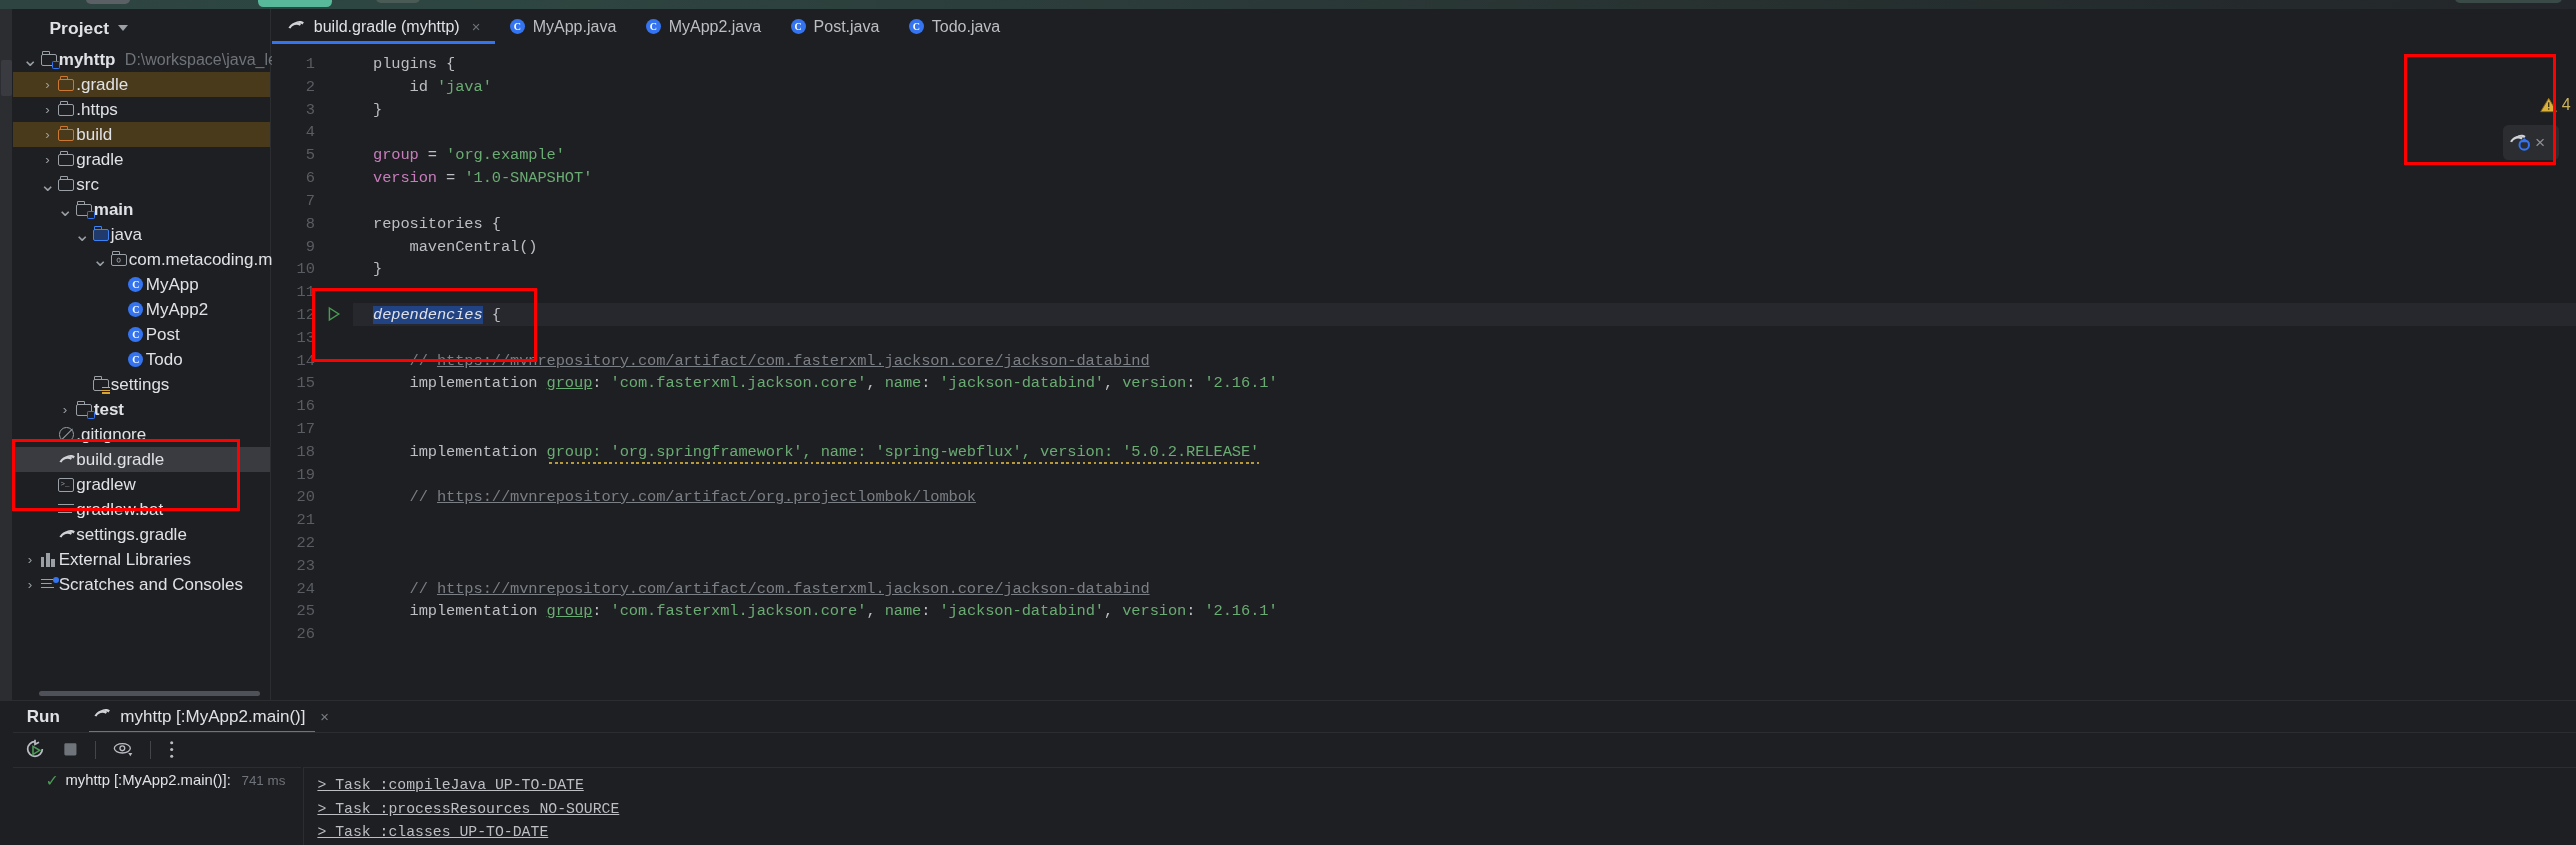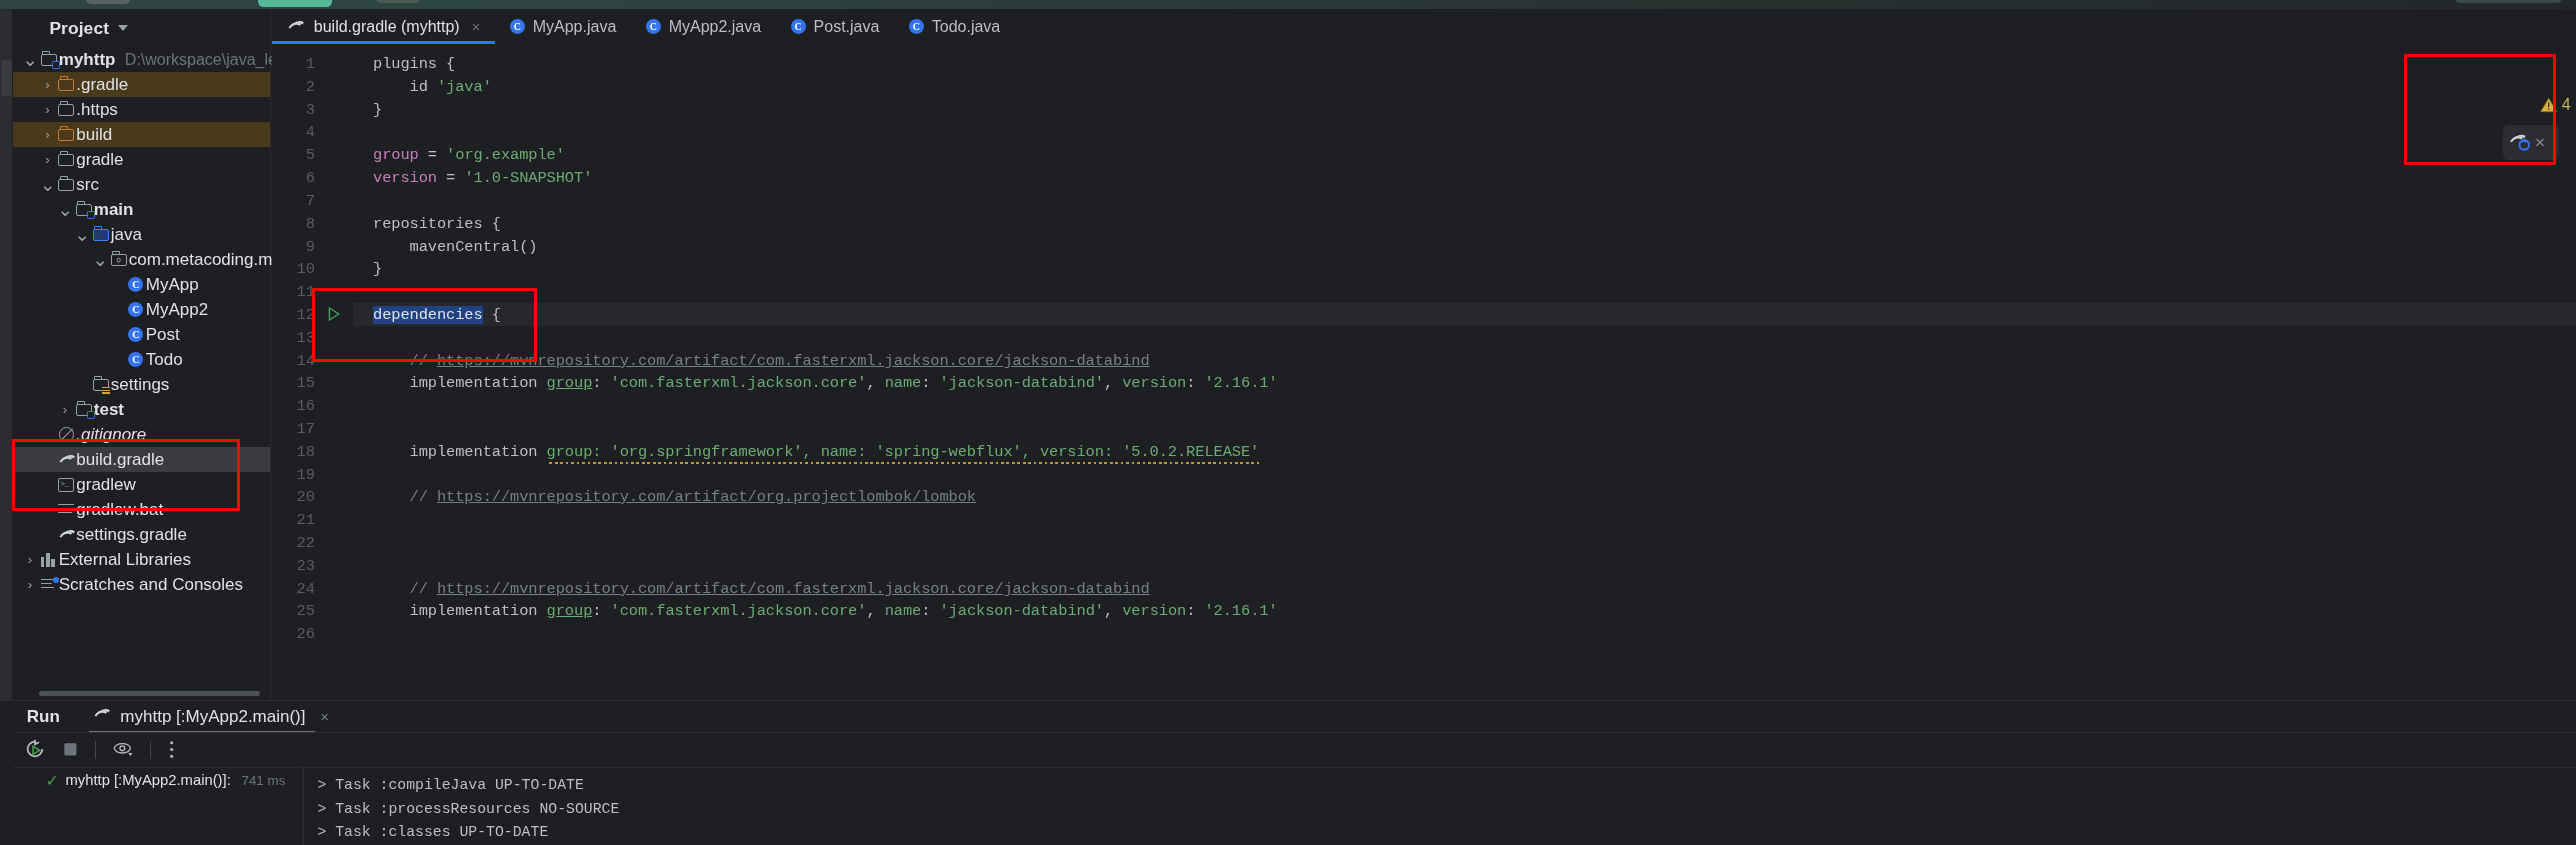--- a/index.html
+++ b/index.html
@@ -115,21 +115,21 @@
        font-family:"Liberation Mono", monospace; font-size:15.4px; }
   .gutter-icon{ position:absolute; left:52px; width:19px; text-align:center; }
   .code-txt{ position:absolute; left:101px; font-family:"Liberation Mono", monospace;
        font-size:15.4px; white-space:pre; letter-spacing:-0.1px; }
   .cur-line{ position:absolute; left:81px; right:0; height:23px; background:#26282e; }      
   .kw{ color:#c77dbb; }     
   .s{ color:#6aab73;margin-top:24px; }      
   .p{ color:#bcbec4; }      
   .c{ color:#7a7e85; }      
   .lnk{ color:#7a7e85; text-decoration:underline; }
-  .sel{ background:#214283; color:#dfe1e5; }
+  .sel{ background:#214283; color:#dfe1e5;font-style:italic; }
   .sq{ border-bottom:2px solid; border-image:repeating-linear-gradient(90deg,#b89a3a 0 2.7px,transparent 2.7px 5.4px) 3; padding-bottom:0.7px;}
   .ul{ text-decoration:underline; text-decoration-color:#6aab73;}
 
   .bulb{ position:absolute; width:14.8px; height:20px; }
   .bulb .glass{ width:13.4px;height:13.4px;border-radius:50%;background:#e8c547; }
   .bulb .base{ width:8px;height:2px;background:#c9a32f;margin:0.7px auto 0;border-radius:0.7px;}
   .bulb .base2{ width:5.4px;height:2px;background:#c9a32f;margin:1.3px auto 0;border-radius:0.7px;}
 
   
   #margin-guide{ position:absolute; left:1087px; top:0; bottom:0; width:0.7px; background:#303338; }
@@ -153,21 +153,21 @@
   #run-tabs .rtab .x{ color:#7a7e85; font-size:14.8px; margin-left:6.7px; }
 
   #run-toolbar{ position:absolute; left:13.4px; top:31px; width:2563px; height:35px; border-top:0.7px solid #2b2d30; display:flex; align-items:center; gap:17.4px; padding-left:12px;}
   .tb-sep{ width:0.7px; height:17.4px; background:#43454a; }
   #run-tree{ position:absolute; left:13.4px; top:66px; width:288px; bottom:0; background:#1e1f22; border-top:0.7px solid #2b2d30;}
   #run-tree .item{ display:flex; align-items:center; gap:6.7px; height:24px; padding-left:32px; font-size:14.8px; color:#dfe1e5; white-space:nowrap;}
   #run-tree .item .chk{ color:#499c54; font-size:16px; }
   #run-tree .item .ms{ color:#6f737a; font-size:13.4px; margin-left:4px;}
   #console{ position:absolute; left:303px; top:66px; right:0; bottom:0; background:#1e1f22; border-top:0.7px solid #2b2d30; border-left:0.7px solid #2b2d30;
      font-family:"Liberation Mono", monospace; font-size:14.8px; color:#bcbec4; padding:9.4px 0 0 13.4px;}
-  #console .cline{ height:23.5px; white-space:pre; }
+  #console .cline{ height:23.5px; white-space:pre;text-decoration:underline; }
 </style>
 </head>
 <body>
 
 <div id="top-strip">
   <div class="pill a"></div>
   <div class="pill b"></div>
   <div class="pill c"></div>
   <div class="pill d"></div>
 </div>
@@ -291,21 +291,21 @@
       </div>
       <div class="trow" style="padding-left: 43px;">
         <span class="arrow">›</span>
         <span class="ico">
           <span class="folder">
             <span class="badge"></span>
           </span>
         </span>
         <span class="lbl bold">test</span>
       </div>
-      <div class="trow" style="padding-left: 25.5px; font-style: italic;">
+      <div class="trow" style="padding-left: 25.5px;">
         <span class="arrow none"></span>
         <span class="ico">
           <span class="gitignore-ico"></span>
         </span>
         <span class="lbl">.gitignore</span>
       </div>
       <div class="trow selected" style="padding-left: 25.5px;">
         <span class="arrow none"></span>
         <span class="ico">
           <span class="gradle-ico">

